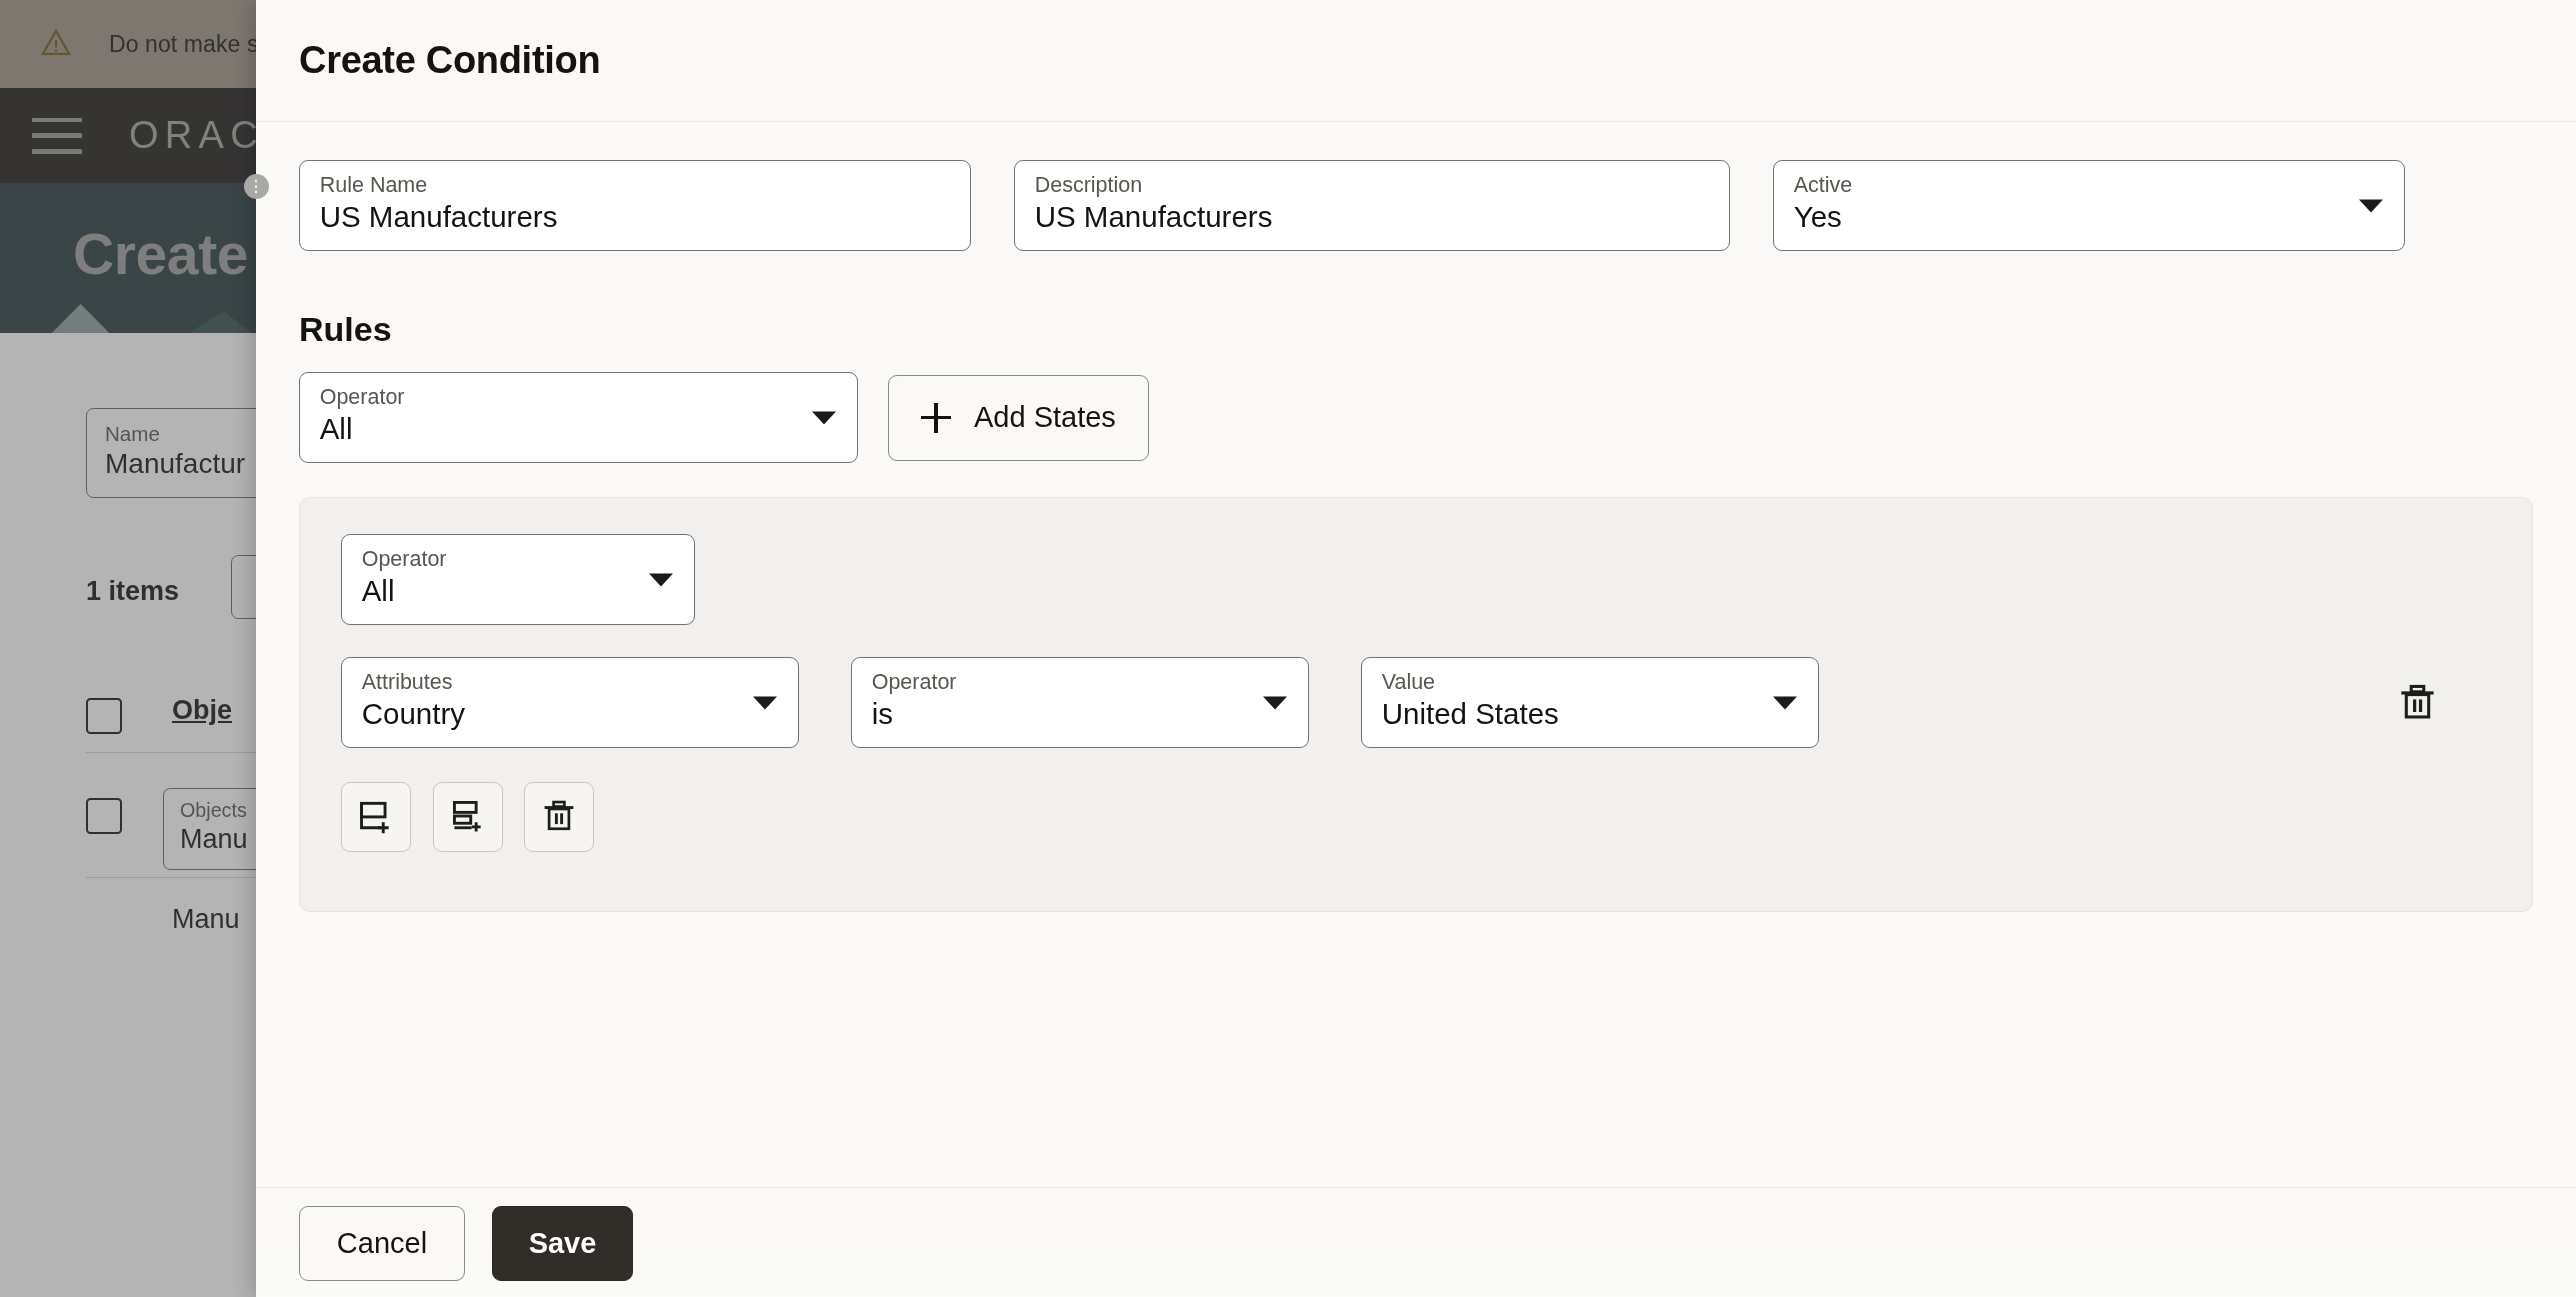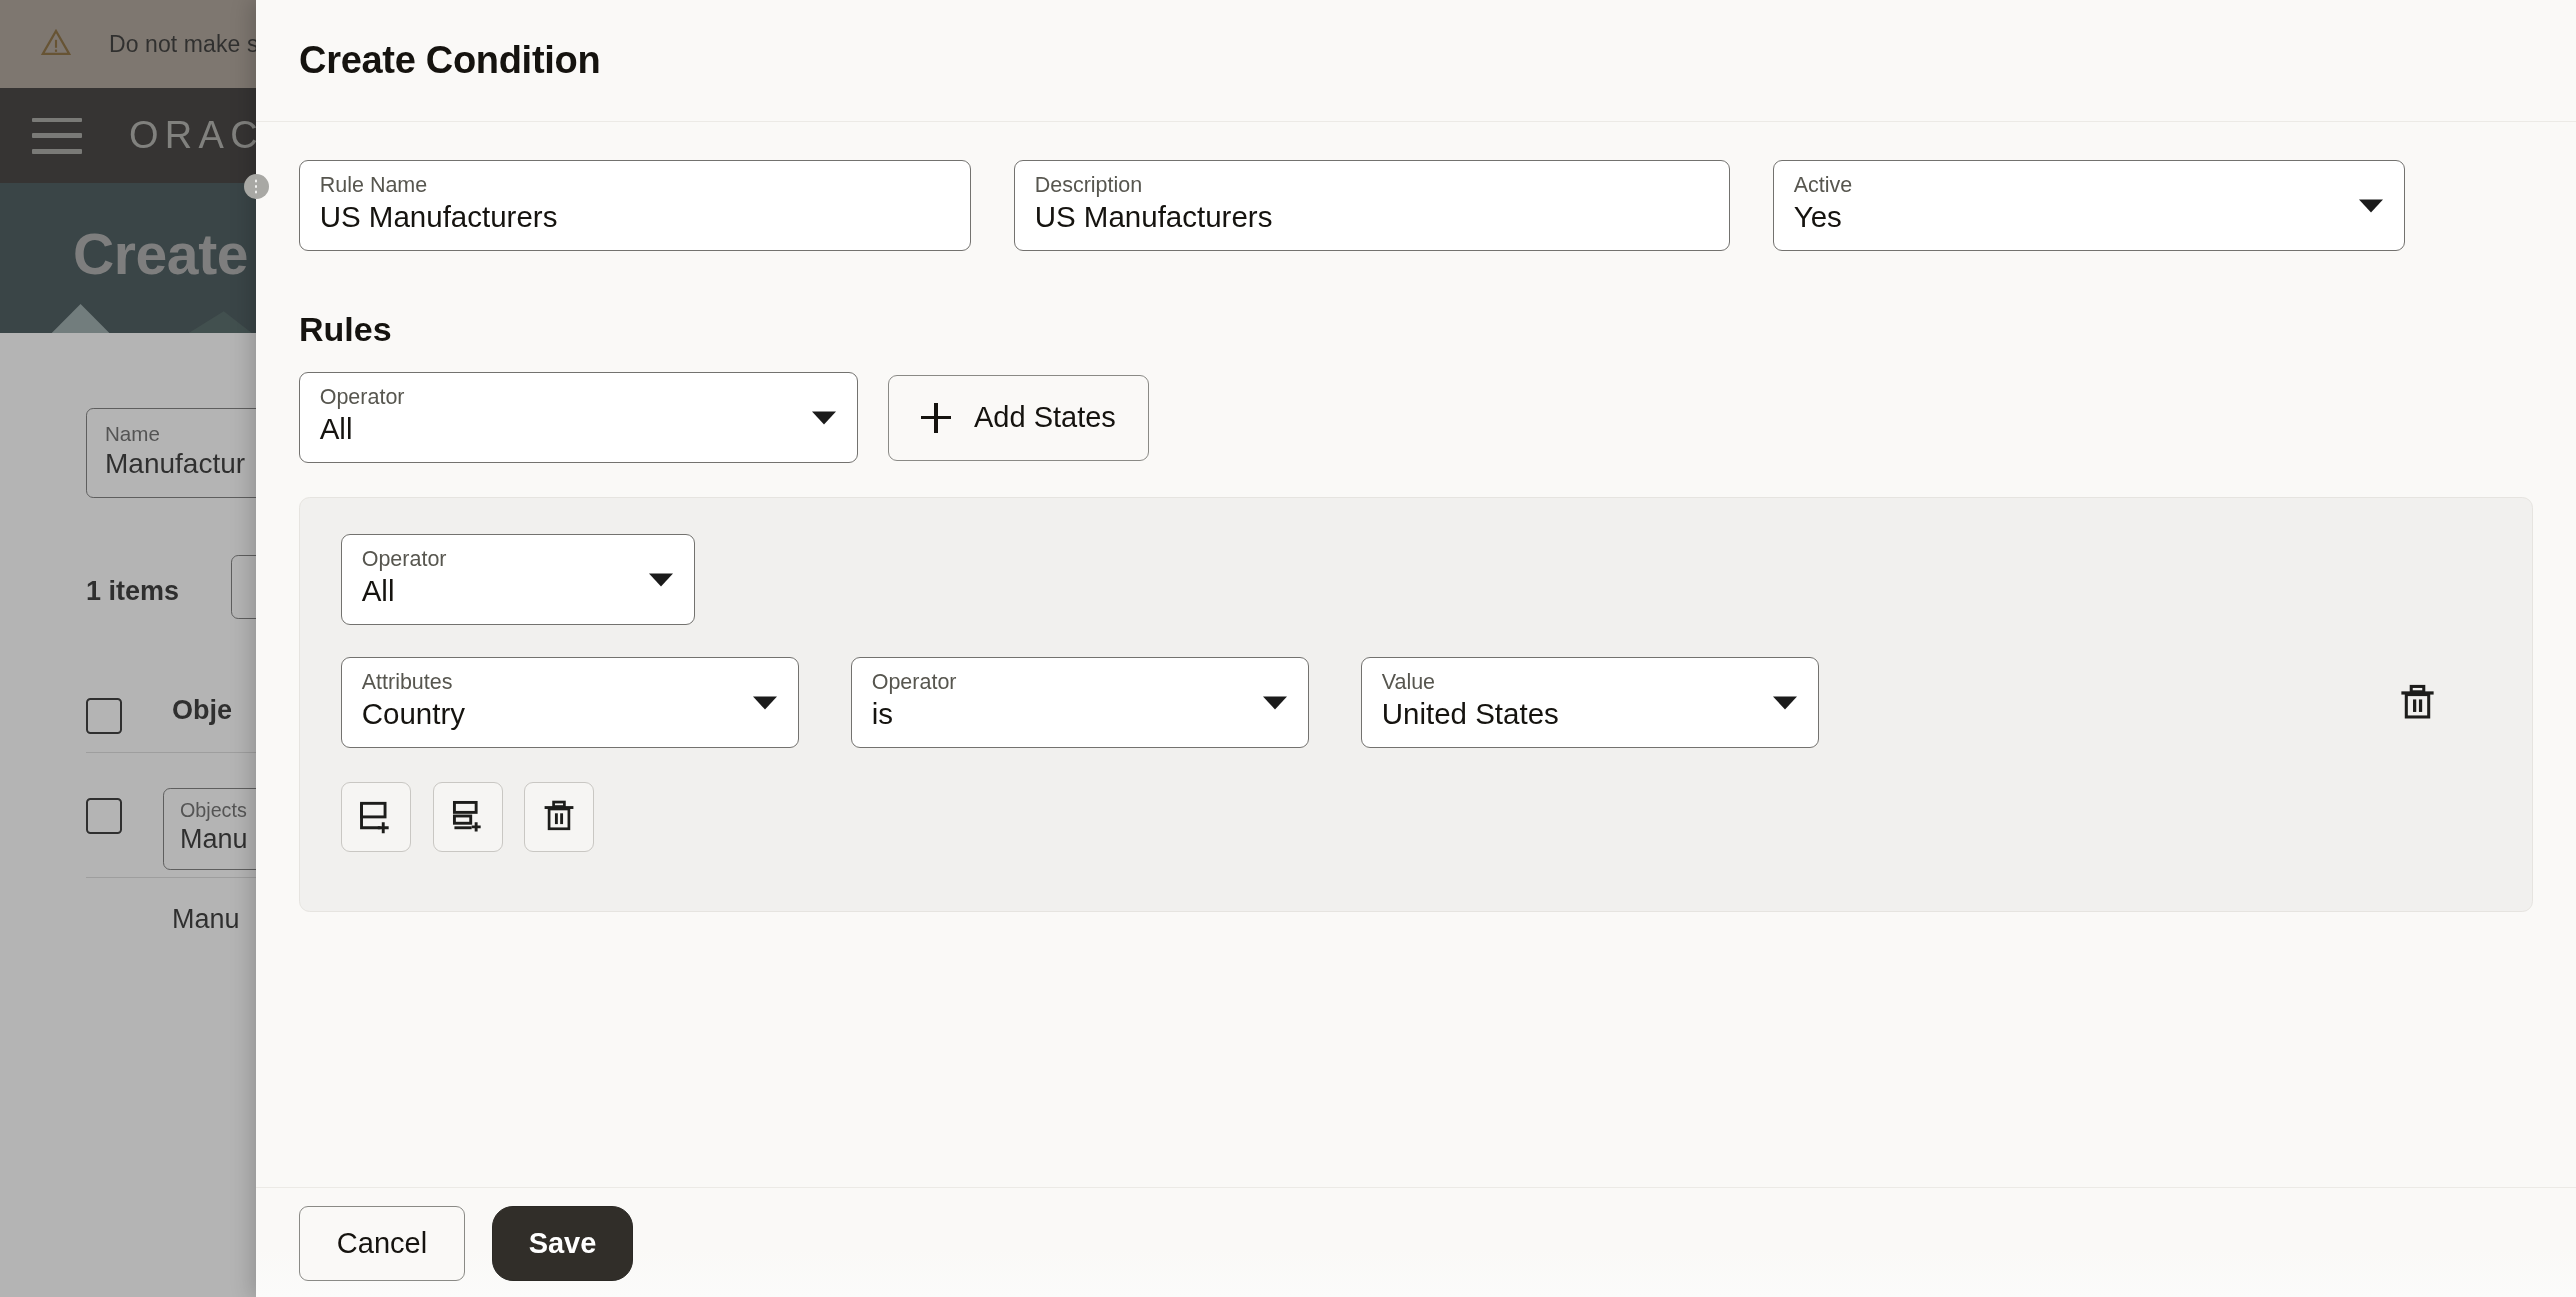--- a/index.html
+++ b/index.html
@@ -61,21 +61,21 @@
     border:0.9px solid #6c6c6c; border-radius:7.2px; background:#fff;
   }
   .bg-row {
     position:absolute; left:86px; width:806px; height:0.9px; background:#d9d9d9;
   }
   .bg-cb {
     position:absolute; width:36px; height:36px; border:2.7px solid #1b1b1b;
     border-radius:4.5px; background:#fff;
   }
   .bg-colhead {
-    position:absolute; font-size:27px; font-weight:700; color:#1b1b1b; white-space:nowrap;
+    position:absolute; font-size:27px; font-weight:700; color:#1b1b1b; white-space:nowrap;text-decoration:underline;
   }
   .bg-cell {
     position:absolute; font-size:27px; color:#1b1b1b; white-space:nowrap;
   }
   .bg-inline-field {
     position:absolute; left:163px; top:455px; width:376px; height:82px;
     border:0.9px solid #6c6c6c; border-radius:7.2px; background:#fff; padding:9.8px 16px;
   }
   .bg-inline-field .lbl { font-size:19.7px; color:#5b5b5b; }
   .bg-inline-field .val { font-size:27px; color:#1b1b1b; margin-top:1.8px; white-space:nowrap; }
@@ -179,21 +179,21 @@
     display:flex; align-items:center; justify-content:flex-start;
     gap:27px; padding:0 43px;
     background:linear-gradient(180deg,#faf9f7 0%,#faf9f7 55%,#fbfbfa 100%);
   }
   .btn-cancel {
     height:75px; min-width:166px; border:0.9px solid #8a8a86; border-radius:9px;
     background:#faf9f7; font-size:29px; color:#15130f; cursor:pointer;
     display:inline-flex; align-items:center; justify-content:center;
   }
   .btn-save {
-    height:75px; min-width:141px; border:0.9px solid #2b2925; border-radius:21px;
+    height:75px; min-width:141px; border:0.9px solid #2b2925; border-radius:9px;
     background:#312e29; color:#ffffff; font-size:29px; cursor:pointer;
     display:inline-flex; align-items:center; justify-content:center; font-weight:600;
   }
 </style>
 </head>
 <body>
 
 <div class="screen">
 
   <div class="bg">

